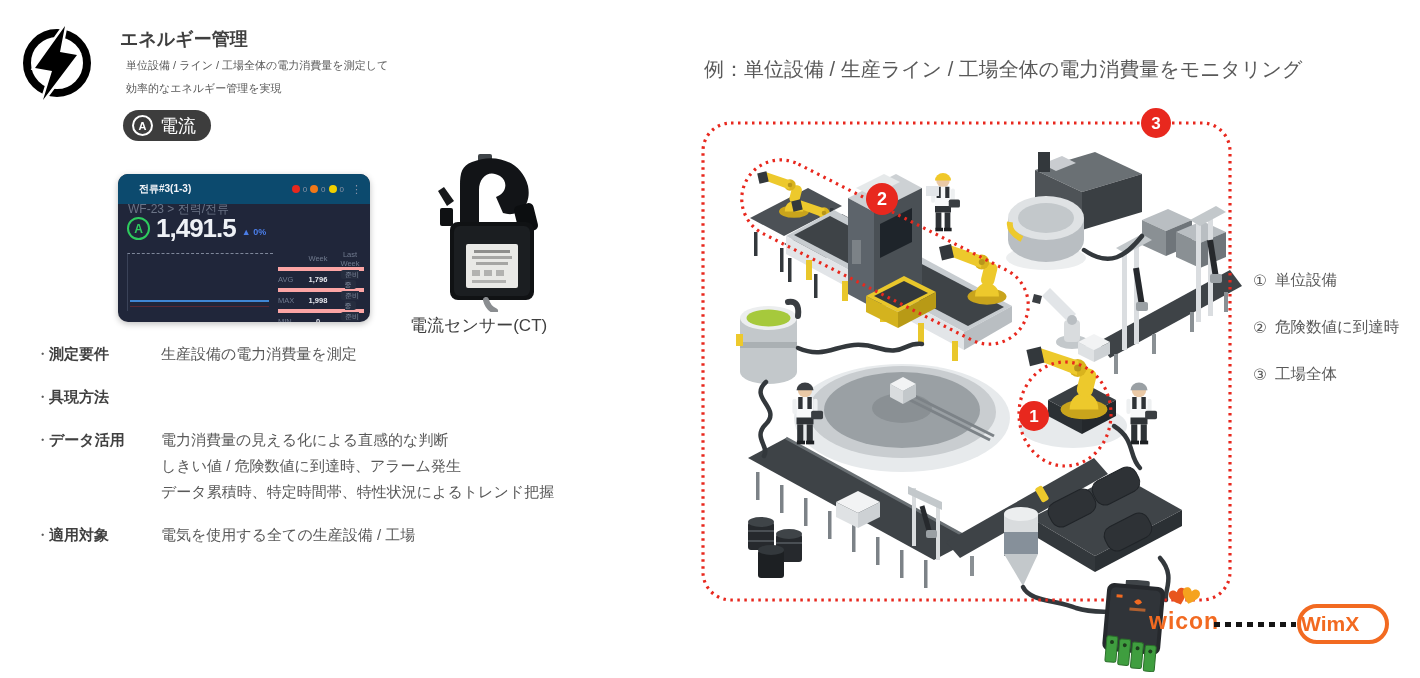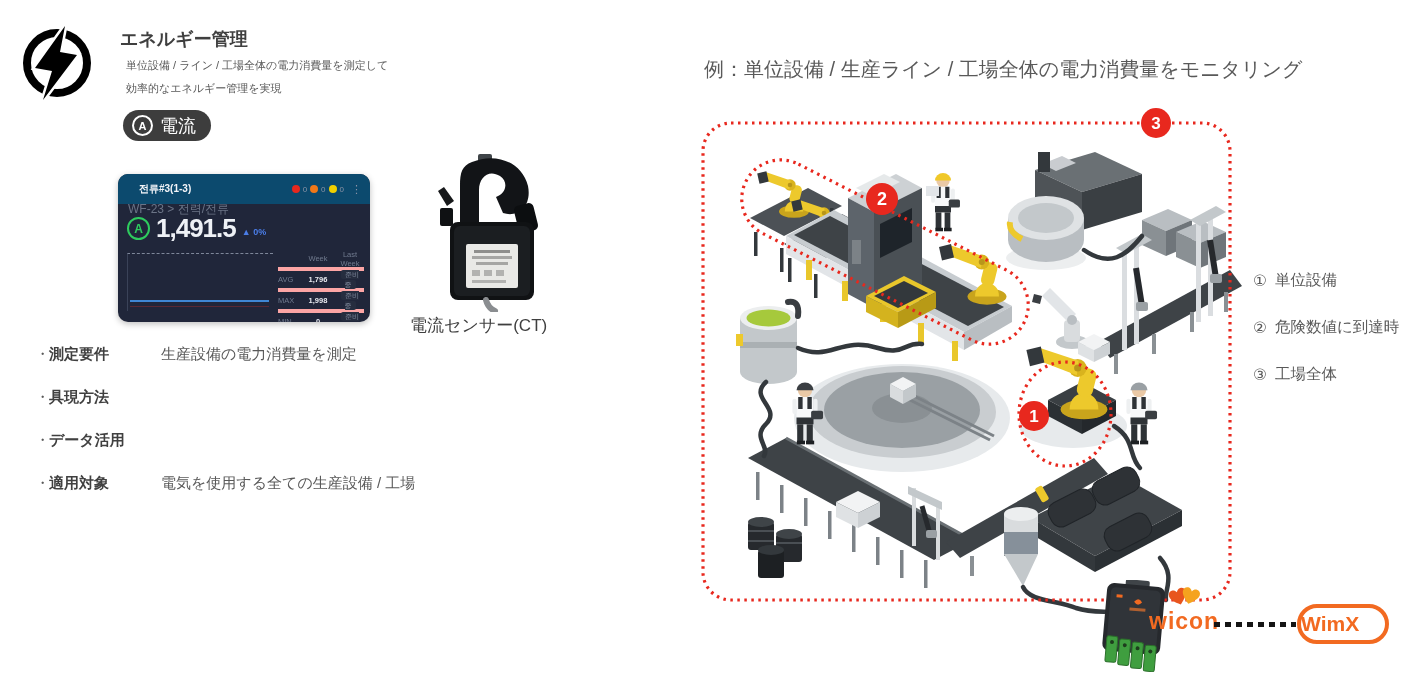--- a/index.html
+++ b/index.html
@@ -160,20 +160,25 @@
           <div>生産設備の電力消費量を測定</div>
         </div>
     </div>
     <div class="spec-row">
       <span class="spec-bullet">・</span>
       <span class="spec-label">具現方法</span>
     </div>
     <div class="spec-row">
       <span class="spec-bullet">・</span>
       <span class="spec-label">データ活用</span>
+      <div class="spec-lines">
+        <div>電力消費量の見える化による直感的な判断</div>
+        <div>しきい値 / 危険数値に到達時、アラーム発生</div>
+        <div>データ累積時、特定時間帯、特性状況によるトレンド把握</div>
+      </div>
     </div>
     <div class="spec-row" style="margin-top:3px;">
       <span class="spec-bullet">・</span>
       <span class="spec-label">適用対象</span>
       <div class="spec-lines">
           <div>電気を使用する全ての生産設備 / 工場</div>
         </div>
     </div>
   </div>
 

